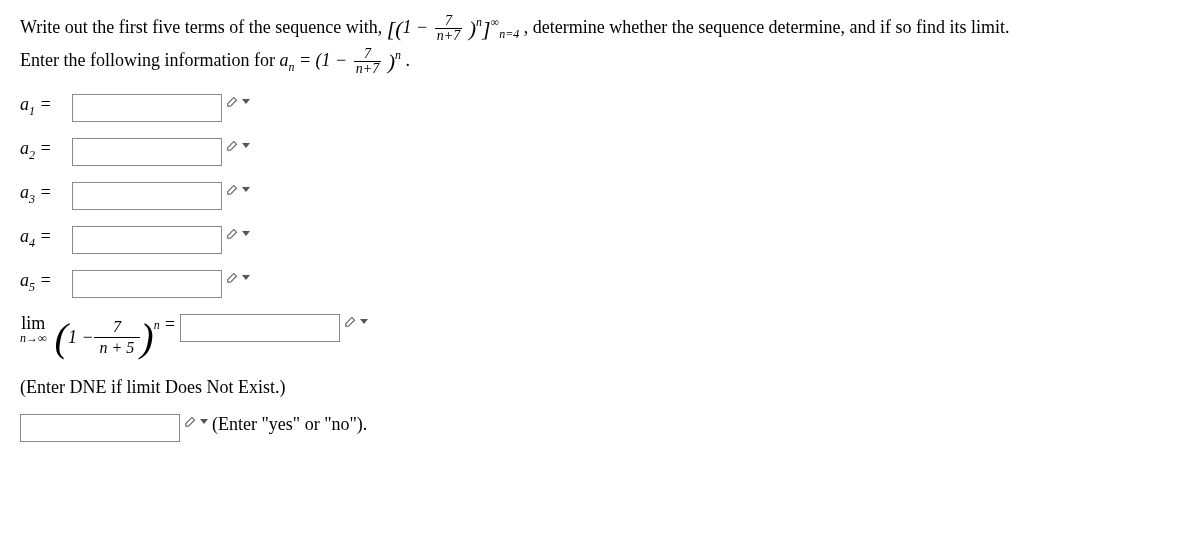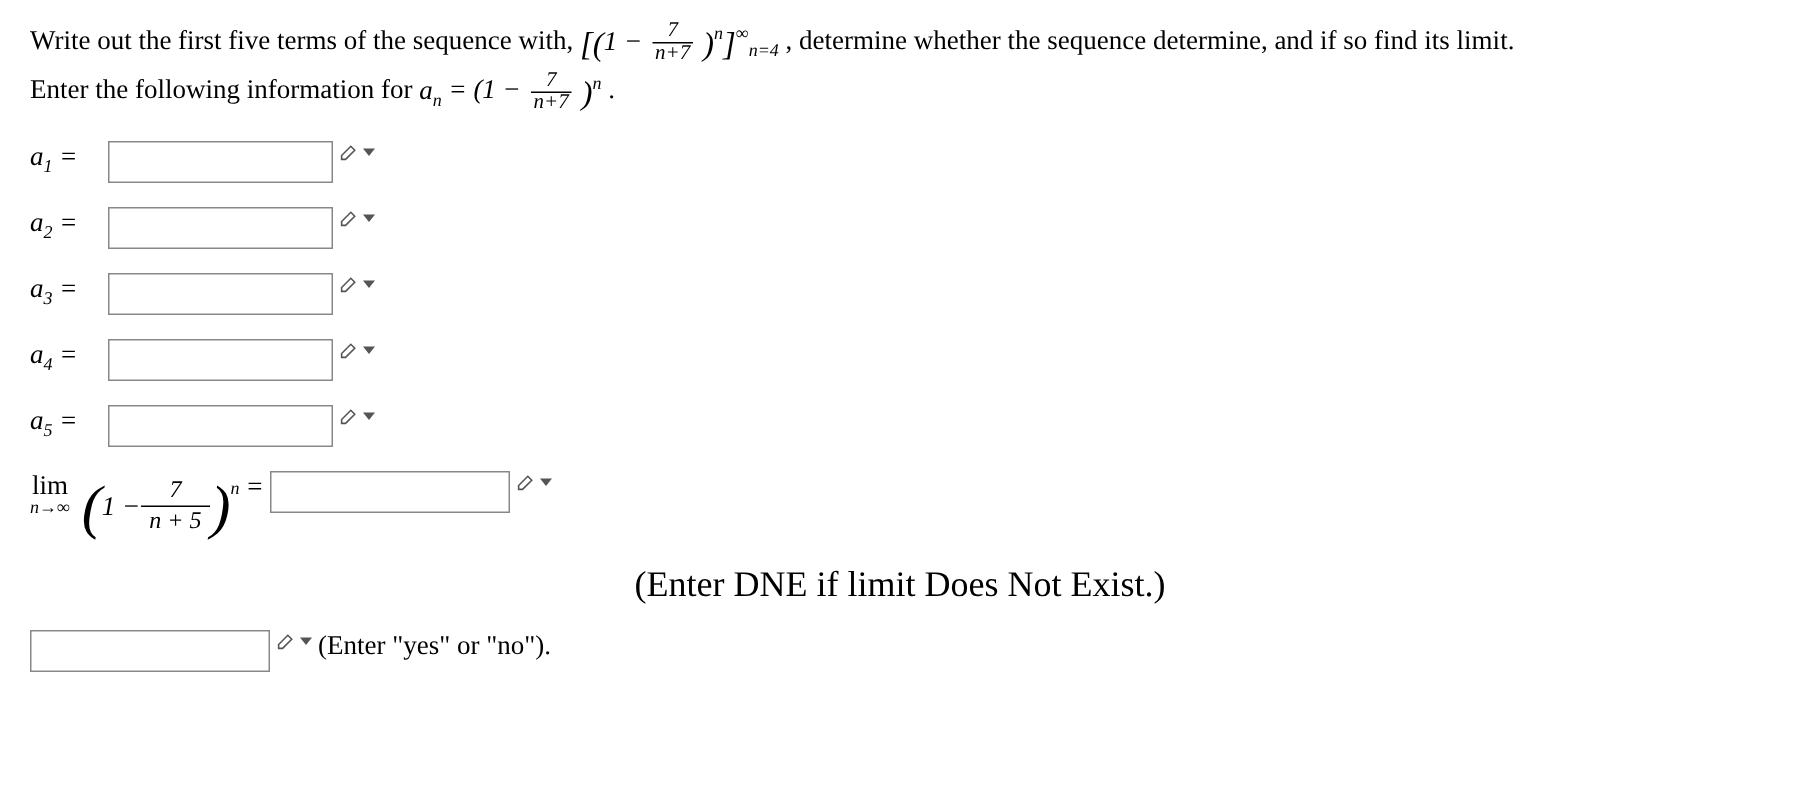--- a/index.html
+++ b/index.html
@@ -69,21 +69,21 @@
     .limit-bot { font-size: 12px; font-style: italic; }
     .big-frac {
       display: inline-block;
       vertical-align: middle;
       text-align: center;
       line-height: 1;
     }
     .big-frac .num { display: block; border-bottom: 1px solid #000; padding: 2px 6px; font-size: 16px; }
     .big-frac .den { display: block; padding: 2px 6px; font-size: 16px; font-style: italic; }
     .huge-paren { font-size: 40px; vertical-align: middle; font-family: 'Times New Roman', serif; }
-    .note { margin: 14px 0; font-size: 24px; text-align: center; }
+    .note { margin: 14px 0; font-size: 18px; }
   </style>
 </head>
 <body>
 
 <div class="intro">
   <div>
     <span>Write out the first five terms of the sequence with, </span>
     <span class="math">
       <span class="bigbracket">[</span><span class="bigparen">(</span>1 − 
       <span class="frac"><span class="num">7</span><span class="den"><span class="math">n</span><span>+7</span></span></span>

